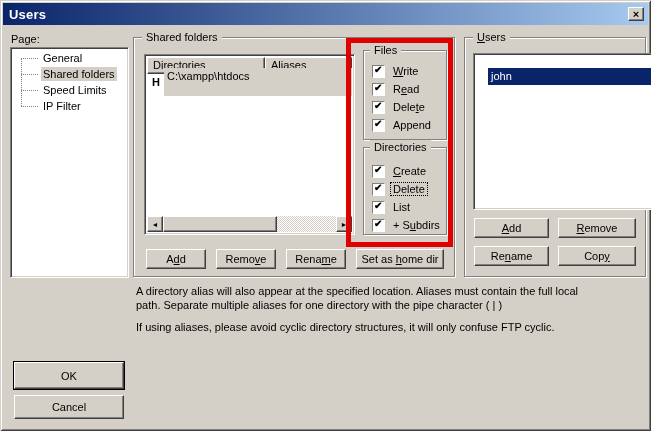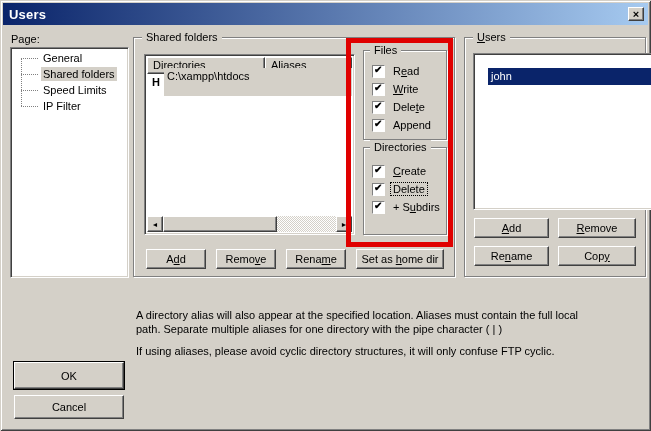--- a/index.html
+++ b/index.html
@@ -111,21 +111,21 @@
   .group-users { left:464px; top:37px; width:182px; height:240px; }
   .users-list { position:absolute; left:8px; top:15px; width:197px; height:157px; padding:14px; }
   .user-row { height:17px; line-height:17px; padding-left:3px; }
   .user-row[data-selected="true"] { background:#0a246a; color:#fff; }
   .btn-u-add { left:9px; top:180px; width:75px; }
   .btn-u-remove { left:93px; top:180px; width:78px; }
   .btn-u-rename { left:9px; top:208px; width:75px; }
   .btn-u-copy { left:93px; top:208px; width:78px; }
 
   
-  .notes { position:absolute; left:136px; top:284px; width:458px; line-height:14px;margin-top:24px; }
+  .notes { position:absolute; left:136px; top:284px; width:458px; line-height:14px; }
   .notes p { margin:0 0 8px 0; }
   .btn-ok { left:14px; top:362px; width:110px; height:27px; }
   .btn-cancel { left:14px; top:395px; width:110px; height:24px; }
 
   
   .annotation {
     position:absolute; left:346px; top:38px; width:107px; height:209px;
     border:5px solid #e00000; z-index:10; pointer-events:none;
   }
   u { text-decoration: underline; }
@@ -191,45 +191,49 @@
       <span>Rena<u>m</u>e</span>
     </div>
     <div class="push btn-f-sethome">
       <span>Set as <u>h</u>ome dir</span>
     </div>
 
     <div class="group minigroup-files">
       <span class="legend" style="left:6px;">Files</span>
       <div class="perm-row">
         <span class="cb" data-checked="true"></span>
+        <span class="cb-lbl"><u>W</u>rite</span>
+      </div>
+      <div class="perm-row">
+        <span class="cb" data-checked="true"></span>
         <span class="cb-lbl">R<u>e</u>ad</span>
-      </div>
-      <div class="perm-row">
-        <span class="cb" data-checked="true"></span>
-        <span class="cb-lbl"><u>W</u>rite</span>
       </div>
       <div class="perm-row">
         <span class="cb" data-checked="true"></span>
         <span class="cb-lbl">Dele<u>t</u>e</span>
       </div>
       <div class="perm-row">
         <span class="cb" data-checked="true"></span>
         <span class="cb-lbl">Append</span>
       </div>
     </div>
 
     <div class="group minigroup-dirs">
       <span class="legend" style="left:6px;">Directories</span>
       <div class="perm-row">
         <span class="cb" data-checked="true"></span>
         <span class="cb-lbl"><u>C</u>reate</span>
       </div>
       <div class="perm-row">
         <span class="cb" data-checked="true"></span>
         <span class="cb-lbl" data-focused="true">Delete</span>
+      </div>
+      <div class="perm-row">
+        <span class="cb" data-checked="true"></span>
+        <span class="cb-lbl">List</span>
       </div>
       <div class="perm-row">
         <span class="cb" data-checked="true"></span>
         <span class="cb-lbl">+ S<u>u</u>bdirs</span>
       </div>
     </div>
   </div>
 
   <div class="group group-users">
     <span class="legend"><u>U</u>sers</span>

